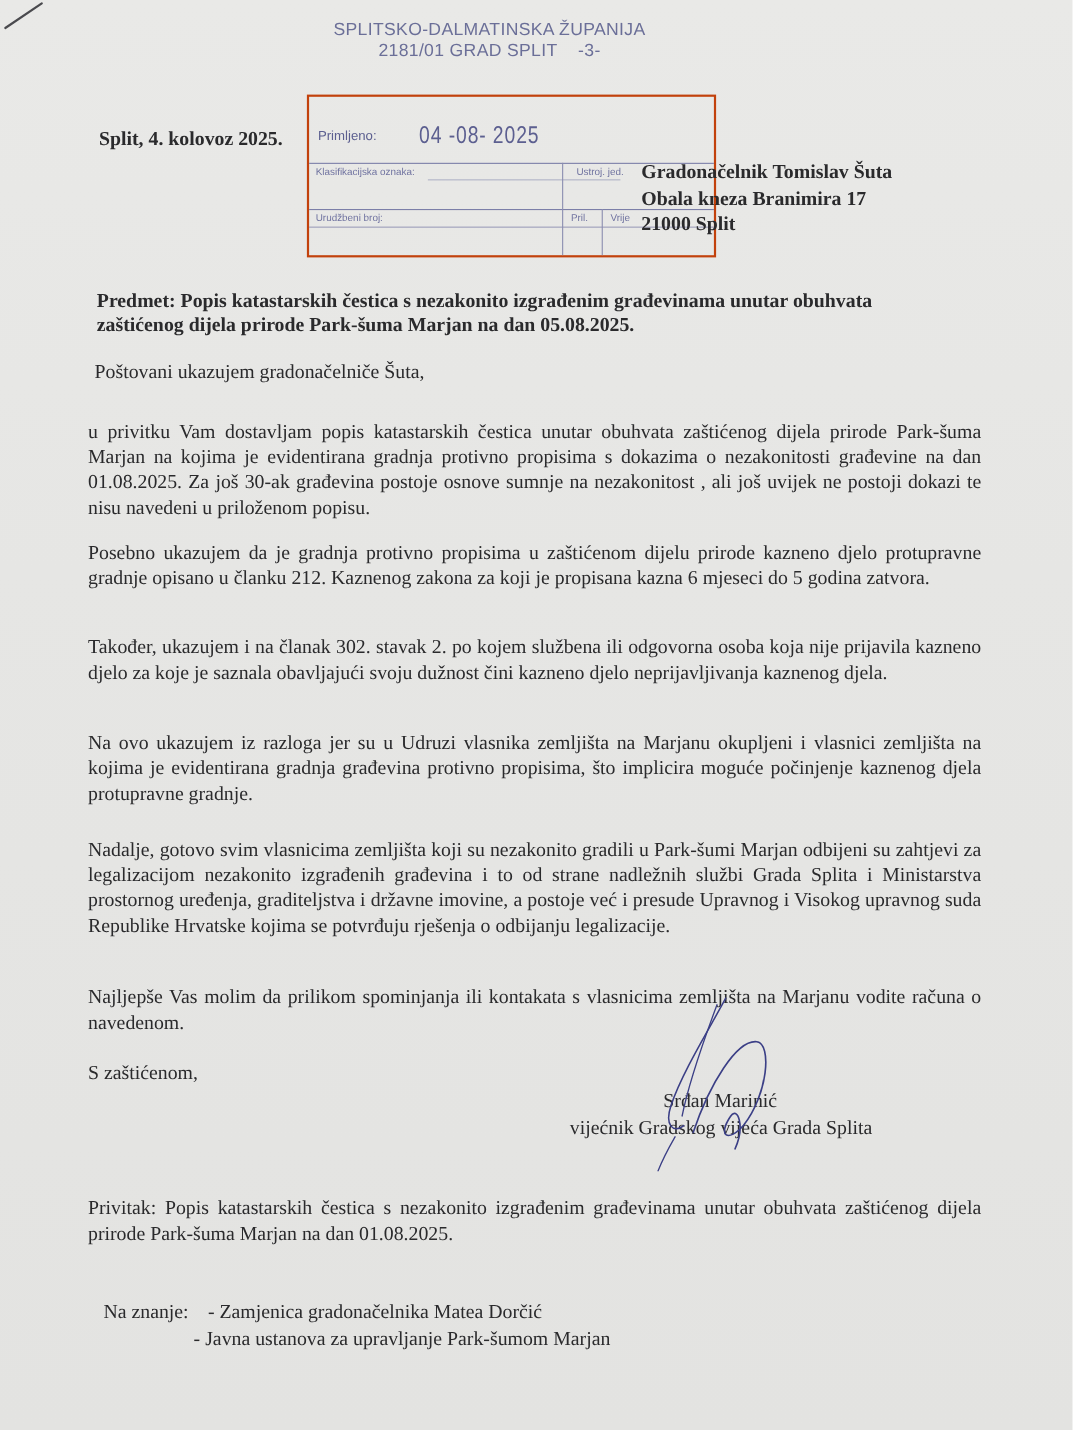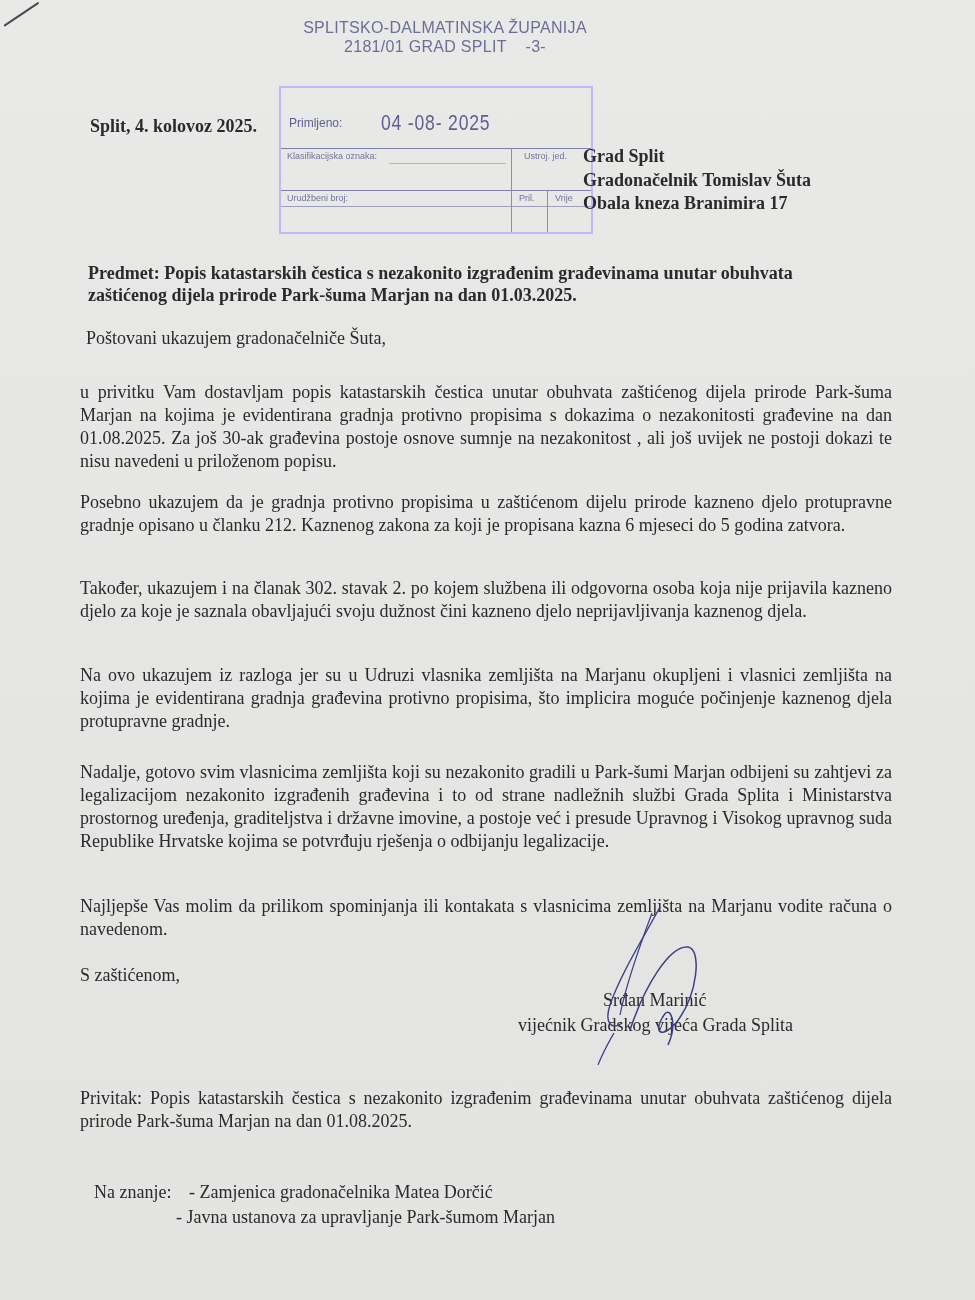--- a/index.html
+++ b/index.html
@@ -7,21 +7,21 @@
       width: 975px; height: 1300px; position: relative; overflow: hidden;
       background: linear-gradient(180deg, #e9e9e7 0%, #e6e6e4 40%, #e3e3e1 100%);
       font-family: "Liberation Serif", serif;
       color: #2a2a2c;
     }
     .abs { position: absolute; }
     .corner-mark { left: 4px; top: 25px; width: 42px; height: 2px; background: #4a4a4e; transform: rotate(-34deg); transform-origin: left center; border-radius: 1px; }
     .header-stamp { left: 275px; top: 18px; width: 340px; text-align: center; color: #6b6f98; font-family: "Liberation Sans", sans-serif; font-size: 16px; line-height: 19px; letter-spacing: 0.3px; }
     .header-stamp div { white-space: pre; }
     .date-line { left: 90px; top: 116px; font-weight: bold; font-size: 18px; }
-    .stamp-box { left: 279px; top: 86px; width: 314px; height: 148px; border: 2px solid #c4b5fd; box-sizing: border-box; color: #5c5f90; font-family: "Liberation Sans", sans-serif; }
+    .stamp-box { left: 279px; top: 86px; width: 372px; height: 148px; border: 2px solid #c2410c; box-sizing: border-box; color: #5c5f90; font-family: "Liberation Sans", sans-serif; }
     .stamp-received-label { left: 8px; top: 28px; font-size: 12px; }
     .stamp-received-date { left: 100px; top: 22px; font-family: "Liberation Sans Narrow", "Liberation Sans", sans-serif; font-size: 22px; letter-spacing: 1px; transform: scaleX(0.8); transform-origin: left; }
     .stamp-hline { left: 0; right: 0; height: 1px; background: #7c7fa8; }
     .stamp-vline { width: 1px; background: #8a8db0; }
     .stamp-small { font-size: 9px; color: #7073a0; }
     .recipient { left: 583px; top: 145px; font-weight: bold; font-size: 18px; line-height: 23.5px; }
     .subject { left: 88px; top: 262px; width: 740px; font-weight: bold; font-size: 18px; line-height: 22px; }
     .salutation { left: 86px; top: 328px; font-size: 18px; }
     .para { left: 80px; width: 812px; font-size: 18px; line-height: 23px; text-align: justify; }
     .signature-svg { left: 590px; top: 905px; }
@@ -55,26 +55,26 @@
   <div class="abs stamp-hline" style="top:102px;"></div>
   <div class="abs stamp-small" style="left:6px; top:105px;">Urudžbeni broj:</div>
   <div class="abs stamp-small" style="left:238px; top:105px;">Pril.</div>
   <div class="abs stamp-small" style="left:274px; top:105px;">Vrije</div>
   <div class="abs stamp-hline" style="top:118px; opacity:0.7;"></div>
   <div class="abs stamp-vline" style="left:230px; top:60px; bottom:0;"></div>
   <div class="abs stamp-vline" style="left:266px; top:102px; bottom:0;"></div>
 </div>
 
 <div class="abs recipient">
-  <div>Grad Split</div>
   <div>Gradonačelnik Tomislav Šuta</div>
   <div>Obala kneza Branimira 17</div>
+  <div>21000 Split</div>
 </div>
 
-<div class="abs subject">Predmet: Popis katastarskih čestica s nezakonito izgrađenim građevinama unutar obuhvata zaštićenog dijela prirode Park-šuma Marjan na dan 01.03.2025.</div>
+<div class="abs subject">Predmet: Popis katastarskih čestica s nezakonito izgrađenim građevinama unutar obuhvata zaštićenog dijela prirode Park-šuma Marjan na dan 05.08.2025.</div>
 
 <div class="abs salutation">Poštovani ukazujem gradonačelniče Šuta,</div>
 
 <div class="abs para" style="top:381px;">u privitku Vam dostavljam popis katastarskih čestica unutar obuhvata zaštićenog dijela prirode Park-šuma Marjan na kojima je evidentirana gradnja protivno propisima s dokazima o nezakonitosti građevine na dan 01.08.2025. Za još 30-ak građevina postoje osnove sumnje na nezakonitost , ali još uvijek ne postoji dokazi te nisu navedeni u priloženom popisu.</div>
 <div class="abs para" style="top:491px;">Posebno ukazujem da je gradnja protivno propisima u zaštićenom dijelu prirode kazneno djelo protupravne gradnje opisano u članku 212. Kaznenog zakona za koji je propisana kazna 6 mjeseci do 5 godina zatvora.</div>
 <div class="abs para" style="top:577px;">Također, ukazujem i na članak 302. stavak 2. po kojem službena ili odgovorna osoba koja nije prijavila kazneno djelo za koje je saznala obavljajući svoju dužnost čini kazneno djelo neprijavljivanja kaznenog djela.</div>
 <div class="abs para" style="top:664px;">Na ovo ukazujem iz razloga jer su u Udruzi vlasnika zemljišta na Marjanu okupljeni i vlasnici zemljišta na kojima je evidentirana gradnja građevina protivno propisima, što implicira moguće počinjenje kaznenog djela protupravne gradnje.</div>
 <div class="abs para" style="top:761px;">Nadalje, gotovo svim vlasnicima zemljišta koji su nezakonito gradili u Park-šumi Marjan odbijeni su zahtjevi za legalizacijom nezakonito izgrađenih građevina i to od strane nadležnih službi Grada Splita i Ministarstva prostornog uređenja, graditeljstva i državne imovine, a postoje već i presude Upravnog i Visokog upravnog suda Republike Hrvatske kojima se potvrđuju rješenja o odbijanju legalizacije.</div>
 <div class="abs para" style="top:895px;">Najljepše Vas molim da prilikom spominjanja ili kontakata s vlasnicima zemljišta na Marjanu vodite računa o navedenom.</div>
 

